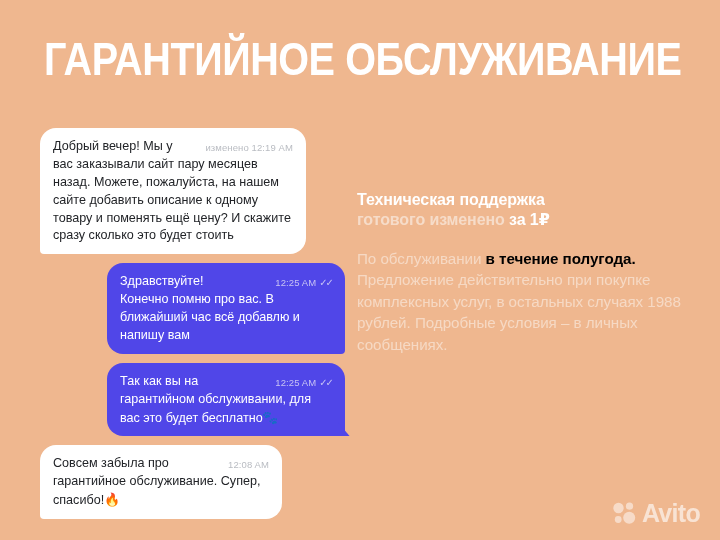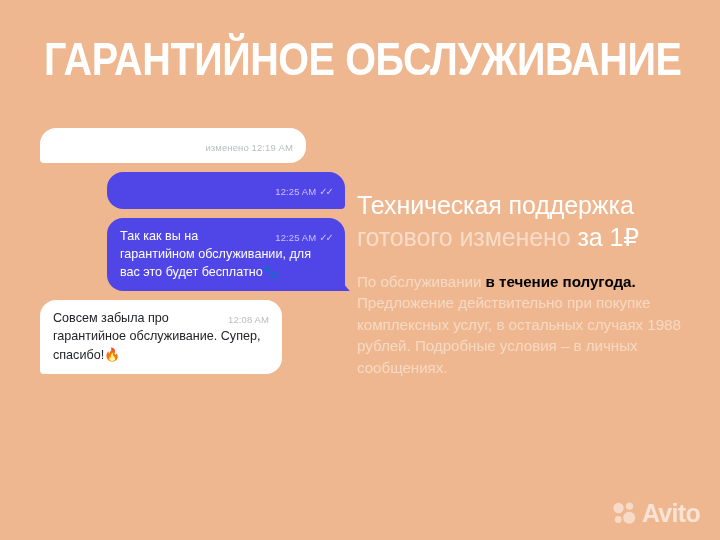--- a/index.html
+++ b/index.html
@@ -107,22 +107,22 @@
 
   
   .panel {
     position:absolute;
     left:357px;
     top:190px;
     width:330px;
   }
 
   .panel h2 {
-    font-size:25px;
-    font-weight:400;
+    font-size:16px;
+    font-weight:700;
     line-height:1.27;
     letter-spacing:-0.1px;
     color:#f6dcc9;
     margin-bottom:17px;
   }
   .panel h2 .hl { color:#ffffff; }
   .panel h2 .rub { letter-spacing:-2px; }
 
   .panel p {
     font-size:15.2px;
@@ -154,28 +154,34 @@
 </head>
 <body>
 
 <div class="headline">ГАРАНТИЙНОЕ ОБСЛУЖИВАНИЕ</div>
 
 <div class="chat">
 
   <div class="row left">
     <div class="bubble incoming b1">
       <span class="meta">изменено 12:19 AM</span>
+      <span class="txt">Добрый вечер!
+Мы у вас заказывали сайт пару месяцев назад.
+Можете, пожалуйста, на нашем сайте добавить описание к одному товару и поменять ещё цену? И скажите сразу сколько это будет стоить</span>
     </div>
   </div>
 
   <div class="row right">
     <div class="bubble outgoing b2">
       <span class="meta">
         <span>12:25 AM</span><span class="ticks">✓✓</span>
       </span>
+      <span class="txt">Здравствуйте!
+Конечно помню про вас.
+В ближайший час всё добавлю и напишу вам</span>
     </div>
   </div>
 
   <div class="row right">
     <div class="bubble outgoing b3">
       <span class="meta">
         <span>12:25 AM</span><span class="ticks">✓✓</span>
       </span>
       <span class="txt">Так как вы на гарантийном обслуживании, для вас это будет бесплатно</span><span class="emoji">🐾</span>
       <span class="tail"></span>

